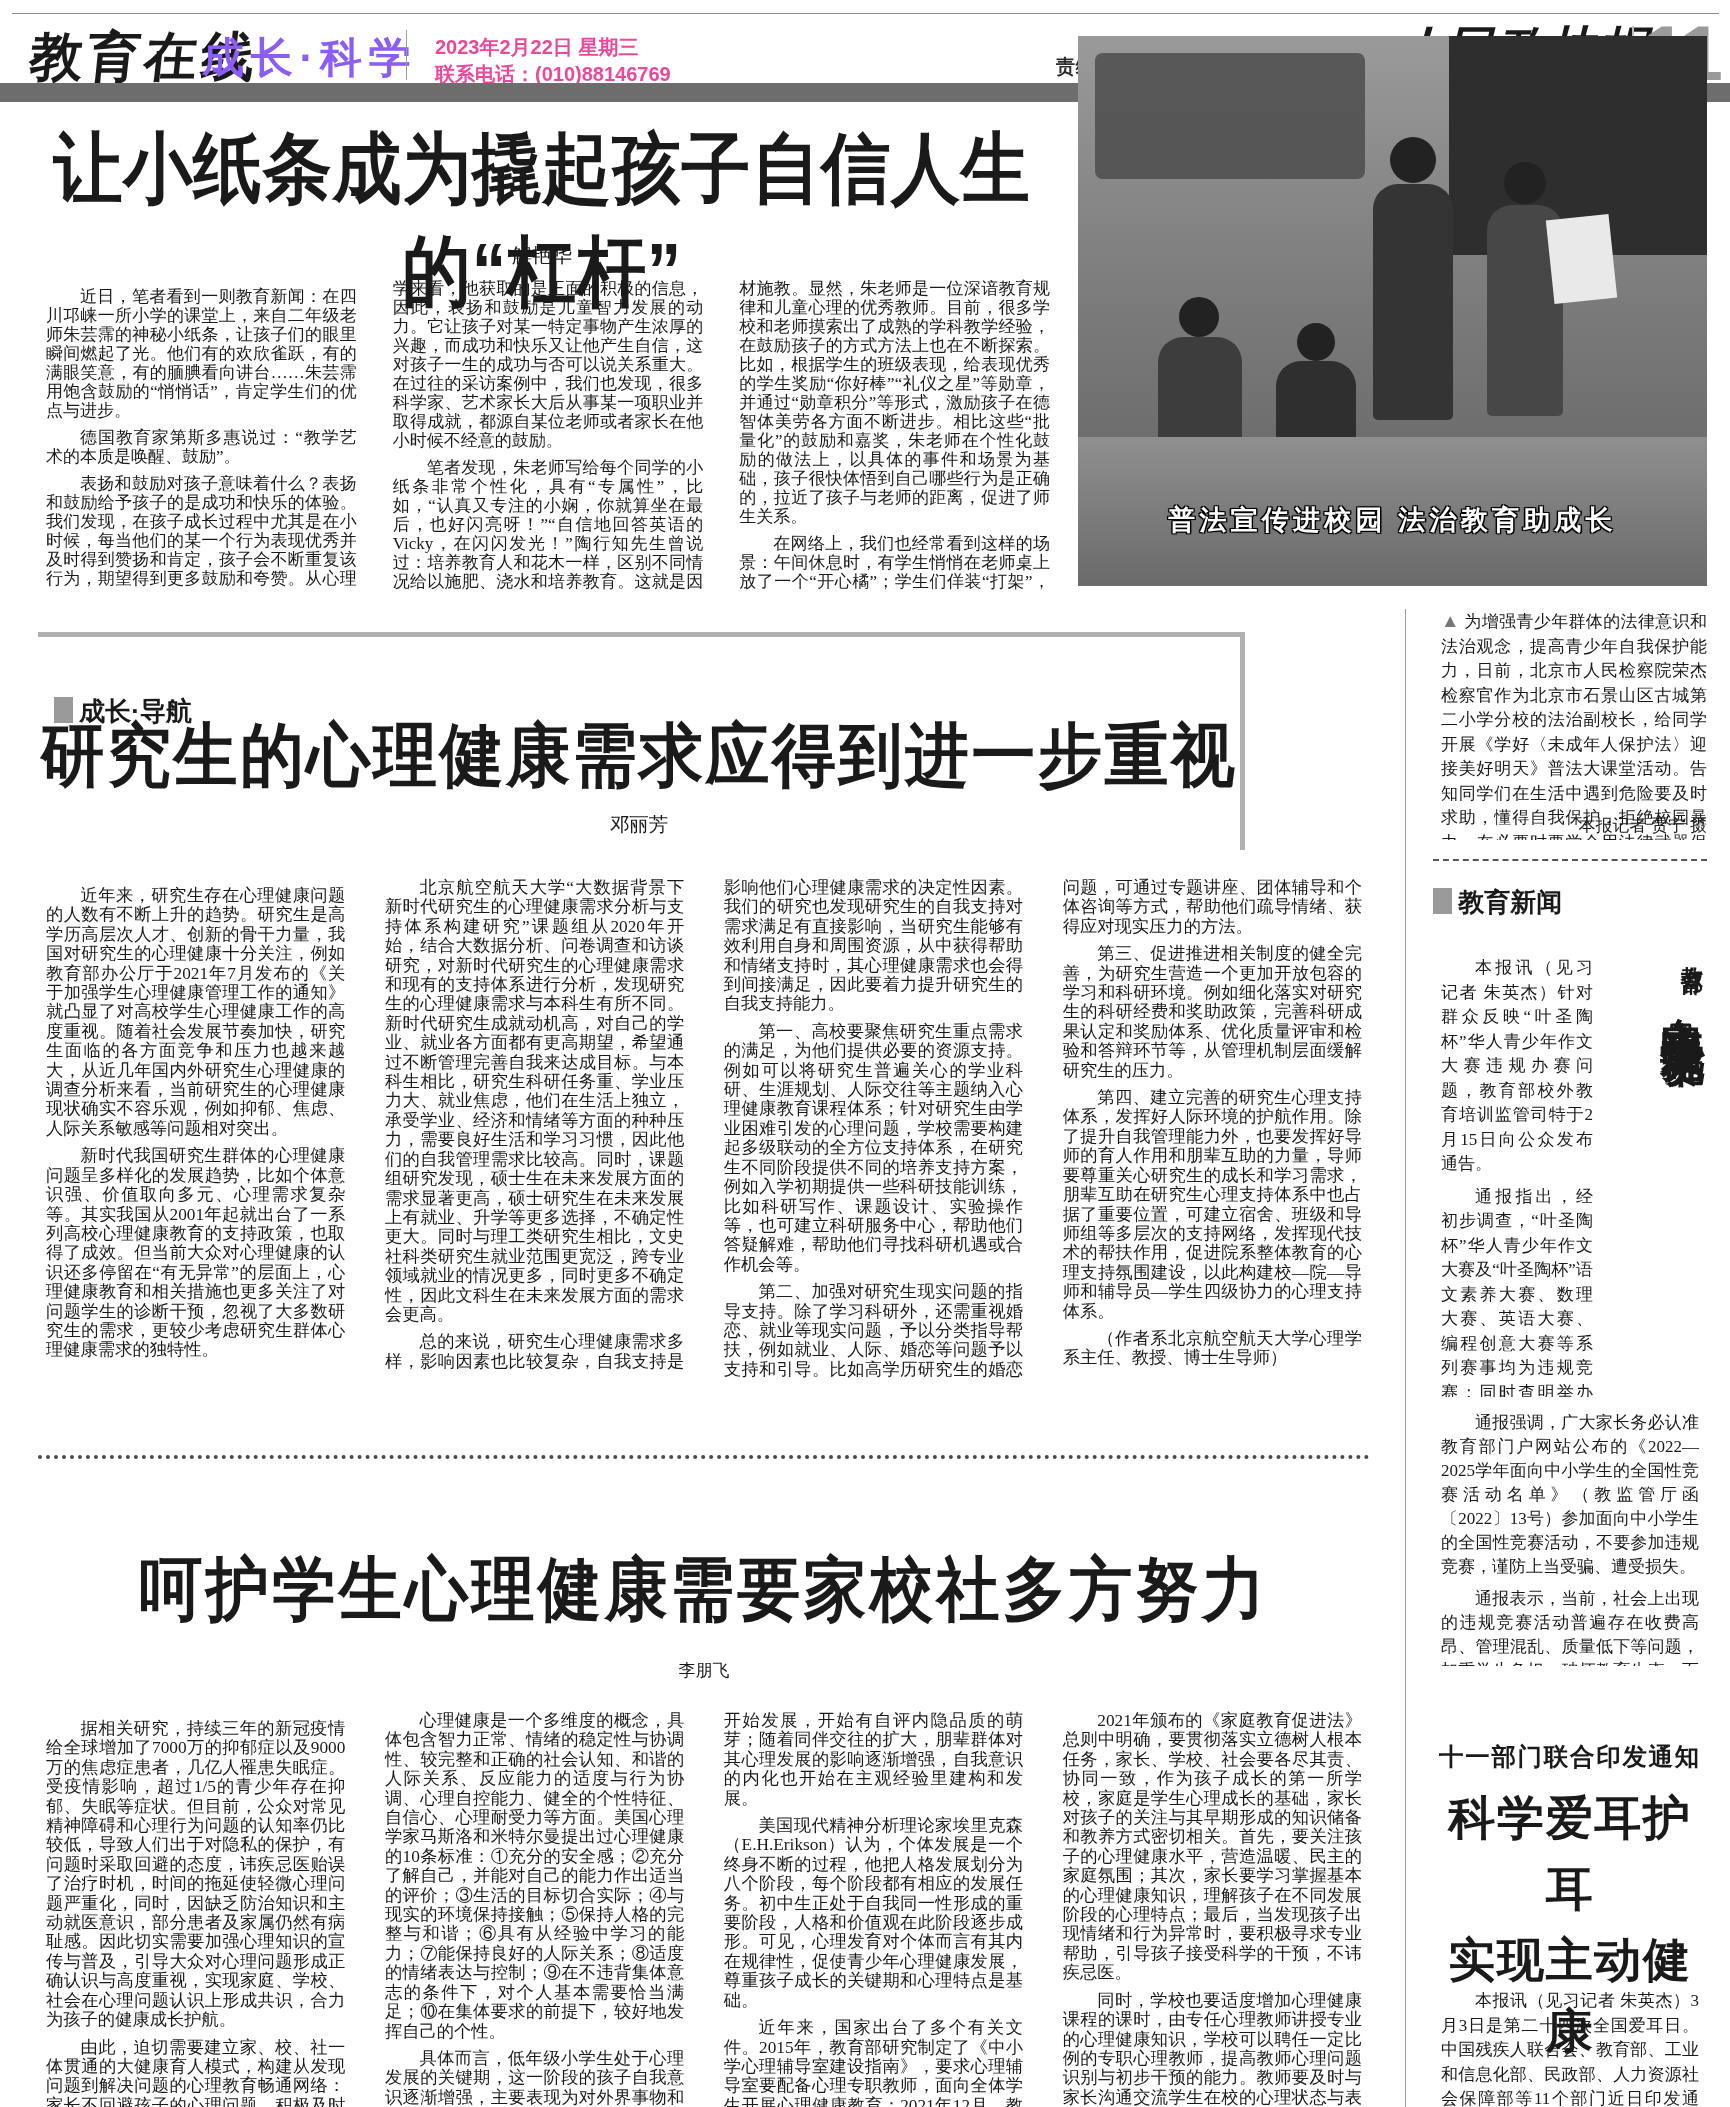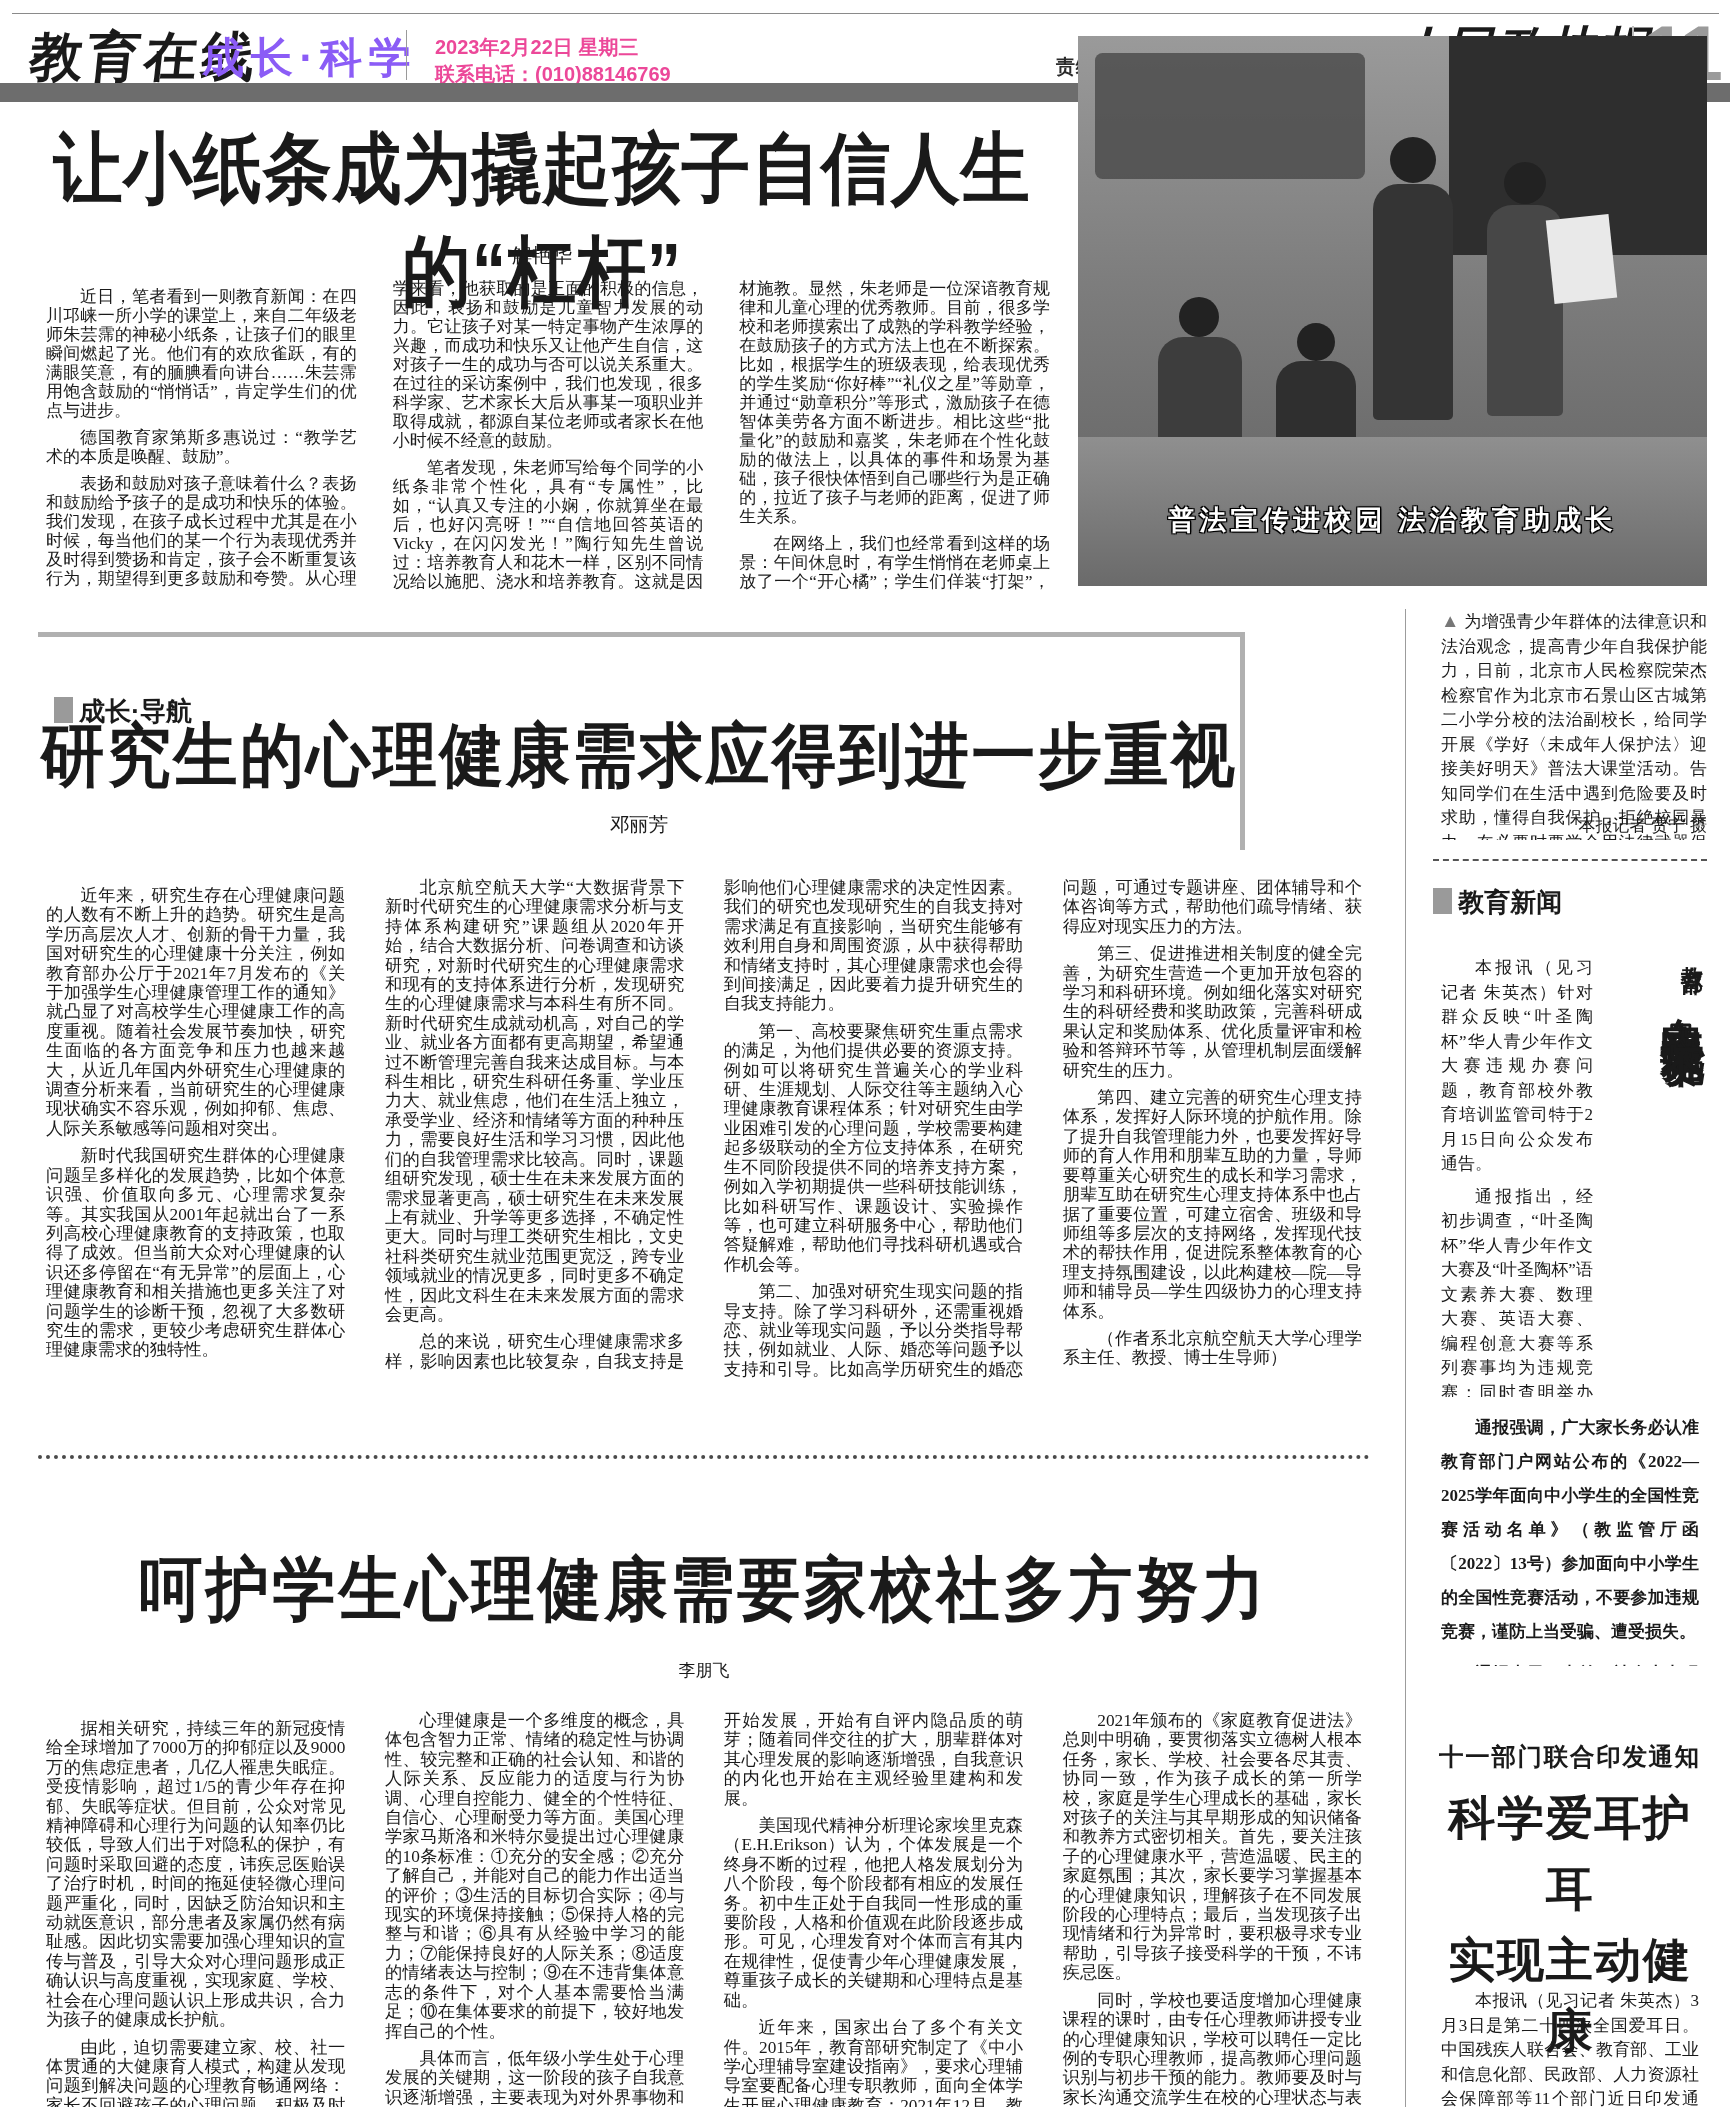--- a/index.html
+++ b/index.html
@@ -64,21 +64,21 @@
         font-size:17.3px;line-height:19.4px;text-align:justify;overflow:hidden;}
   
   .sb-vline{left:1405px;top:609px;width:1.3px;height:1785px;background:#9c9c9c;}
   .sb-dash{left:1433px;top:859px;width:274px;height:0;border-top:2.1px dashed #555;}
   .sb-marker{left:1433px;top:885px;font-family:"Liberation Sans",sans-serif;font-weight:bold;font-size:26px;}
   .edu-top{left:1433px;top:948px;width:274px;height:449px;display:flex;}
   .edu-top .sb-par{width:168px;height:100%;font-size:17px;line-height:24.5px;text-align:justify;overflow:hidden;}
   .v-head{margin-left:auto;height:100%;writing-mode:vertical-rl;text-orientation:upright;display:flex;}
   .v-kicker{font-family:"Liberation Sans",sans-serif;font-weight:bold;font-size:22px;letter-spacing:2.5px;margin-bottom:3.4px;}
   .v-title{font-family:"Liberation Serif",serif;font-weight:bold;font-size:44px;letter-spacing:3.4px;line-height:50px;}
-  .edu-bottom{left:1433px;top:1403px;width:274px;height:263px;font-size:17px;line-height:34px;text-align:justify;overflow:hidden;font-weight:bold;}
+  .edu-bottom{left:1433px;top:1403px;width:274px;height:263px;font-size:17px;line-height:24px;text-align:justify;overflow:hidden;}
   .ear-kicker{left:1433px;top:1740px;width:274px;text-align:center;font-weight:bold;font-size:24.5px;letter-spacing:1.7px;}
   .ear-title{left:1433px;top:1783px;width:274px;text-align:center;font-weight:bold;font-size:47px;line-height:71px;letter-spacing:1.7px;}
   .ear-body{left:1433px;top:1981px;width:274px;height:417px;font-size:17px;line-height:24.5px;text-align:justify;overflow:hidden;}
 </style>
 </head>
 <body>
 
 <div class="page">
 
   <div class="abs top-rule"></div>

